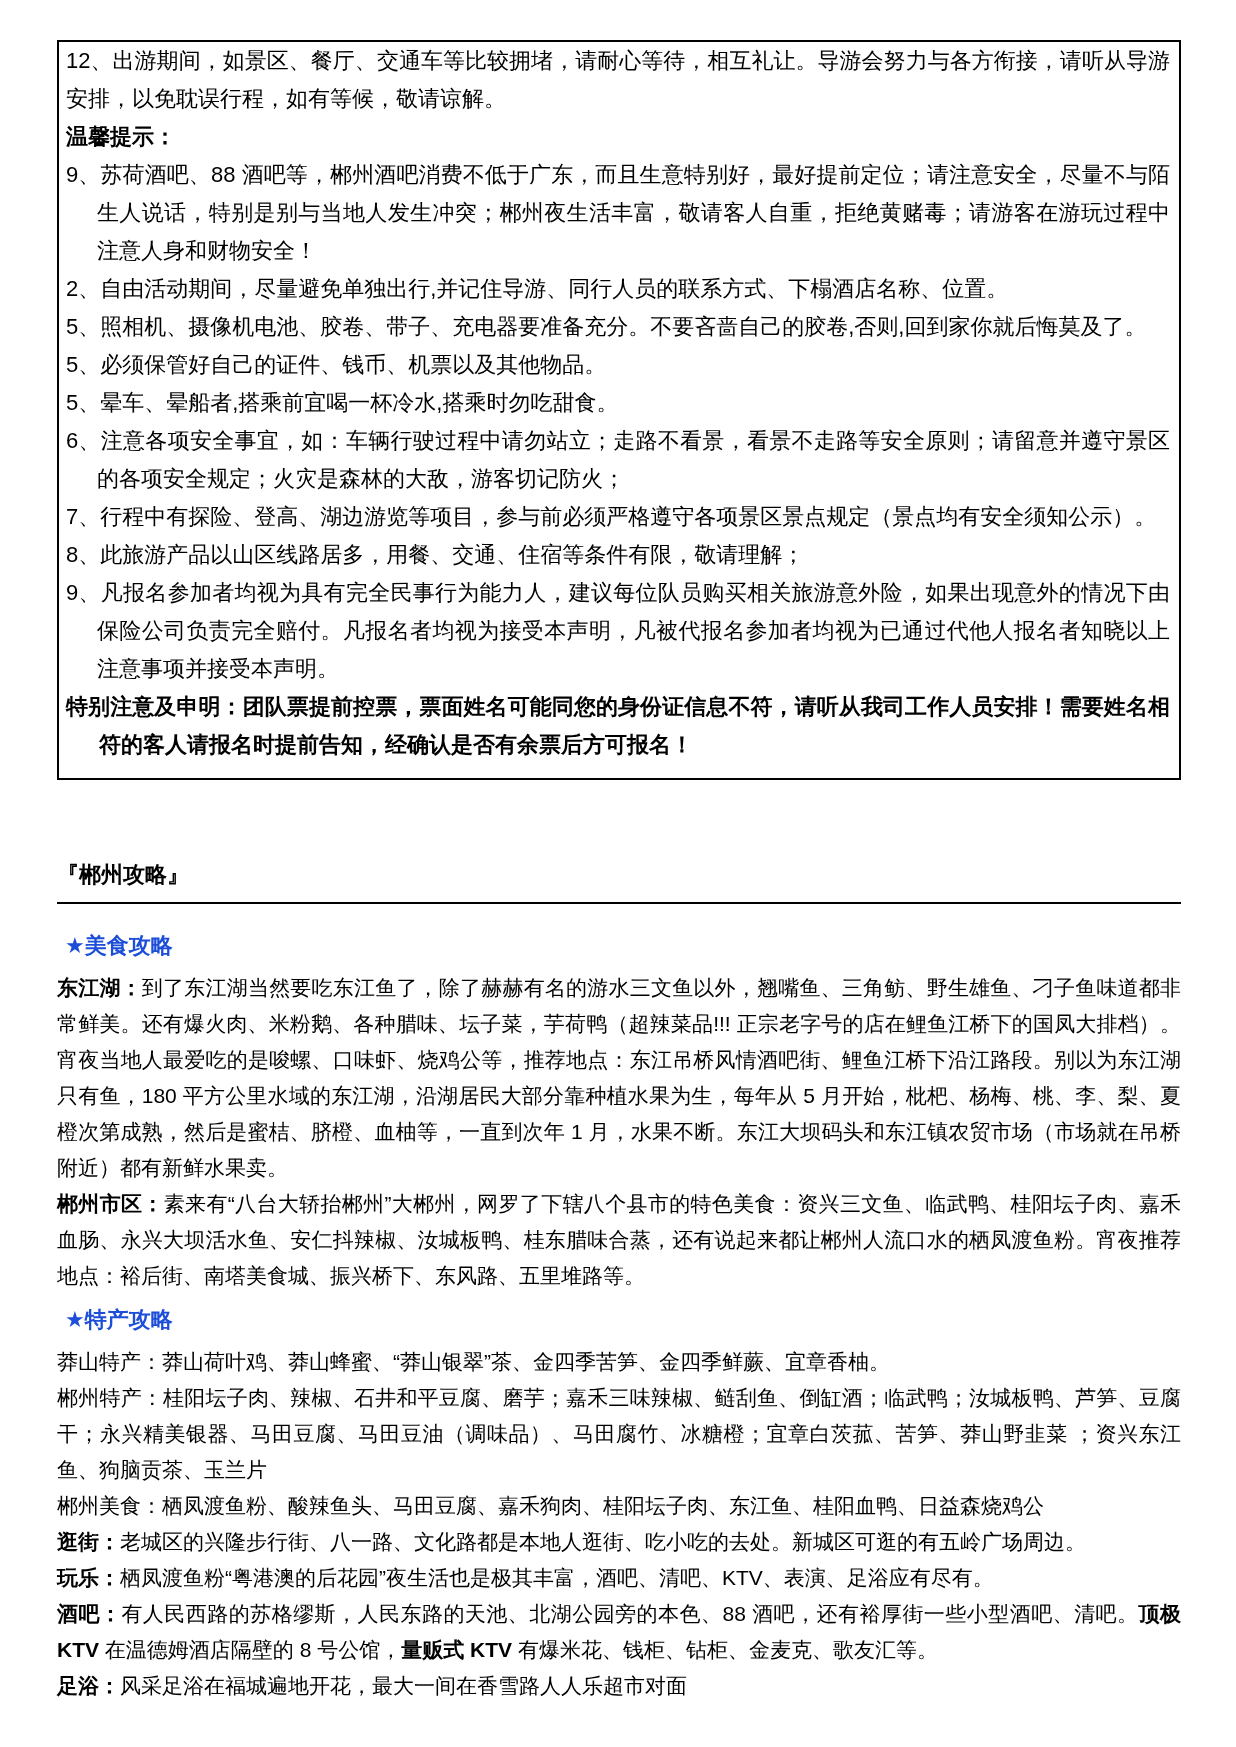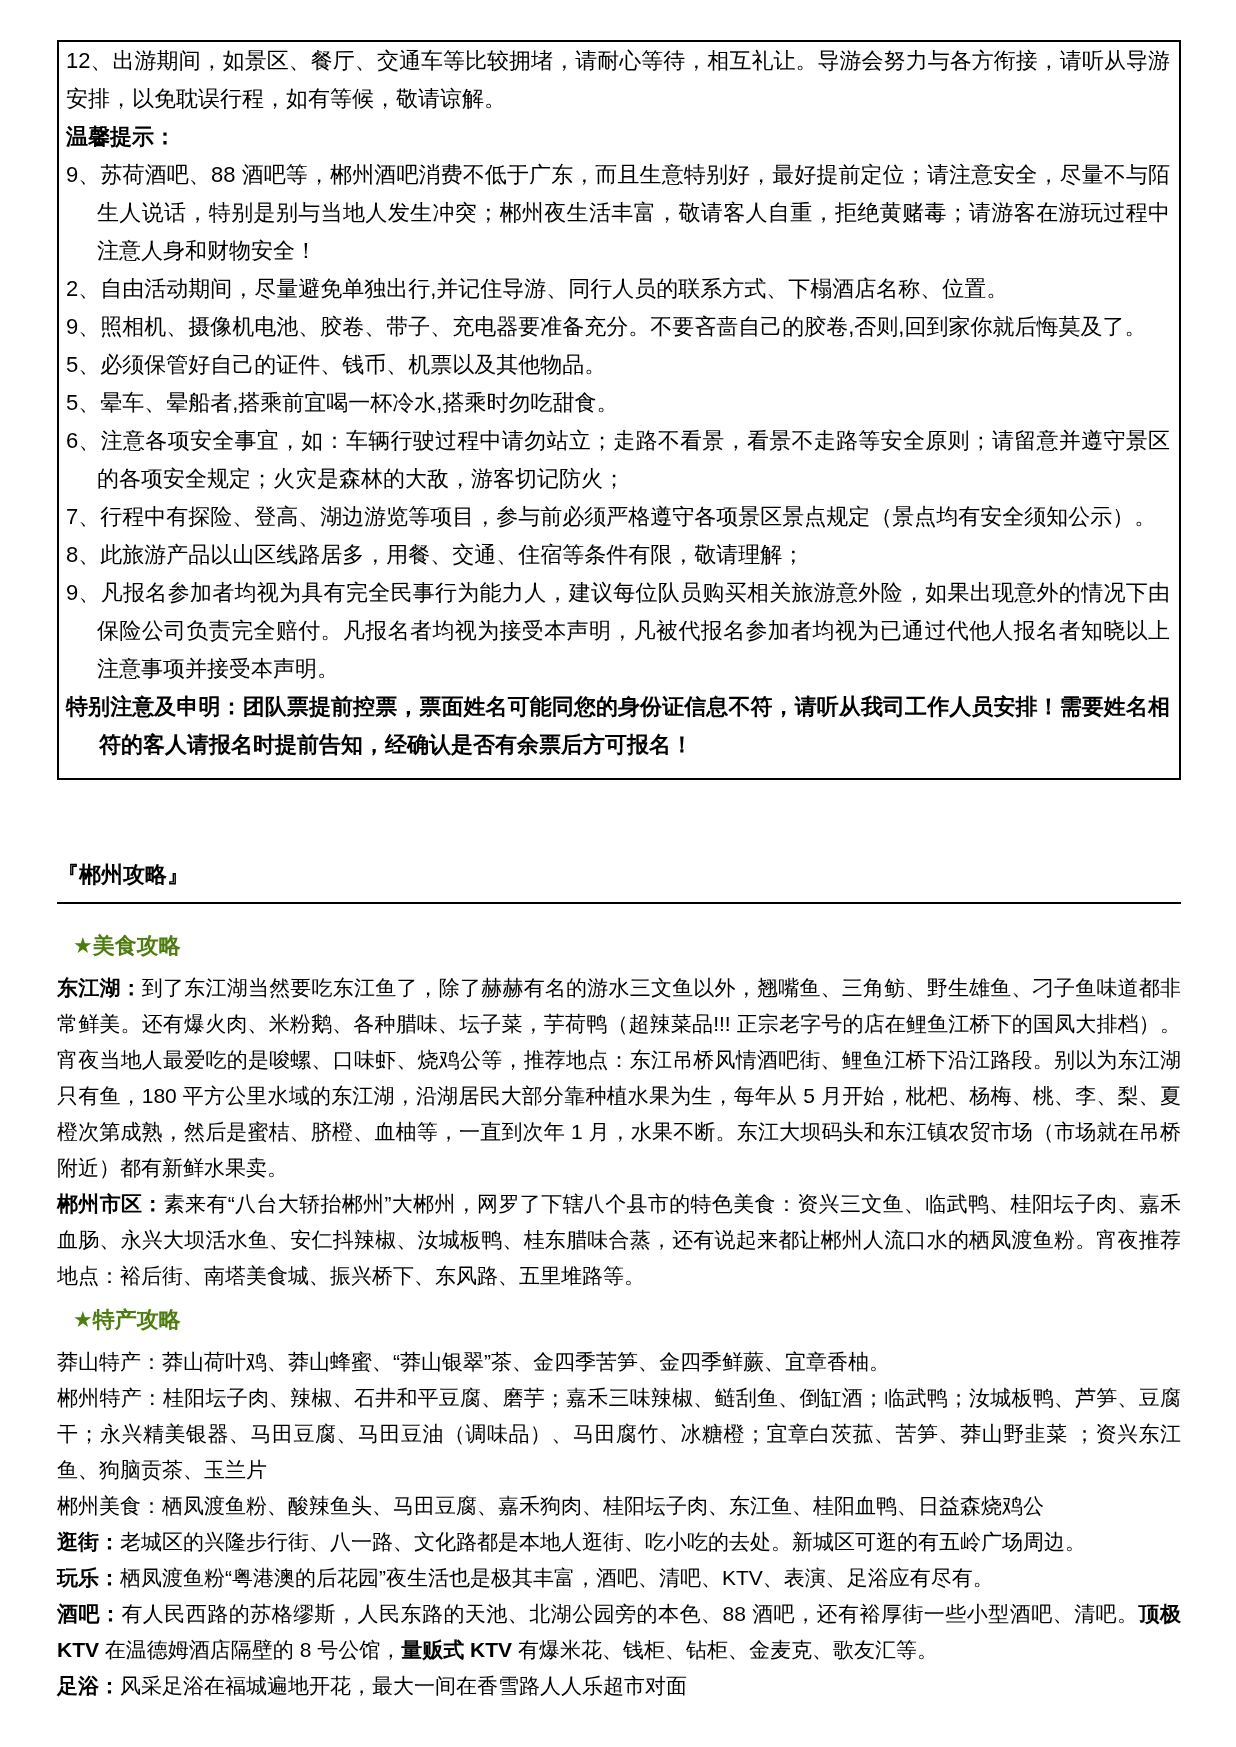--- a/index.html
+++ b/index.html
@@ -26,45 +26,45 @@
 
   
   .guide { margin-top: 80px; }
   .guide-title-wrap {
     border-bottom: 2px solid #000000;
     padding-bottom: 12px;
     margin-bottom: 24px;
   }
   .guide-title { font-weight: bold; font-size: 22px; }
   .red-heading {
-    color: #4d7c0f;
+    color: #1d4ed8;
     font-weight: bold;
     font-size: 22px;
     line-height: 36px;
-    margin: 8px 0 6px 16px;
+    margin: 8px 0 6px 8px;
   }
   .para {
     margin: 0;
     font-size: 21px;
     line-height: 36px;
     text-align: justify;
   }
   .lead { font-weight: bold; }
 </style>
 </head>
 <body>
 
 <div class="page">
 
   <div class="notice-box">
     <p>12、出游期间，如景区、餐厅、交通车等比较拥堵，请耐心等待，相互礼让。导游会努力与各方衔接，请听从导游安排，以免耽误行程，如有等候，敬请谅解。</p>
     <p class="bold">温馨提示：</p>
     <p class="hang">9、苏荷酒吧、88 酒吧等，郴州酒吧消费不低于广东，而且生意特别好，最好提前定位；请注意安全，尽量不与陌生人说话，特别是别与当地人发生冲突；郴州夜生活丰富，敬请客人自重，拒绝黄赌毒；请游客在游玩过程中注意人身和财物安全！</p>
     <p class="hang">2、自由活动期间，尽量避免单独出行,并记住导游、同行人员的联系方式、下榻酒店名称、位置。</p>
-    <p class="hang">9、照相机、摄像机电池、胶卷、带子、充电器要准备充分。不要吝啬自己的胶卷,否则,回到家你就后悔莫及了。</p>
+    <p class="hang">5、照相机、摄像机电池、胶卷、带子、充电器要准备充分。不要吝啬自己的胶卷,否则,回到家你就后悔莫及了。</p>
     <p class="hang">5、必须保管好自己的证件、钱币、机票以及其他物品。</p>
     <p class="hang">5、晕车、晕船者,搭乘前宜喝一杯冷水,搭乘时勿吃甜食。</p>
     <p class="hang">6、注意各项安全事宜，如：车辆行驶过程中请勿站立；走路不看景，看景不走路等安全原则；请留意并遵守景区的各项安全规定；火灾是森林的大敌，游客切记防火；</p>
     <p class="hang">7、行程中有探险、登高、湖边游览等项目，参与前必须严格遵守各项景区景点规定（景点均有安全须知公示）。</p>
     <p class="hang">8、此旅游产品以山区线路居多，用餐、交通、住宿等条件有限，敬请理解；</p>
     <p class="hang">9、凡报名参加者均视为具有完全民事行为能力人，建议每位队员购买相关旅游意外险，如果出现意外的情况下由保险公司负责完全赔付。凡报名者均视为接受本声明，凡被代报名参加者均视为已通过代他人报名者知晓以上注意事项并接受本声明。</p>
     <p class="bold hang-lg">特别注意及申明：团队票提前控票，票面姓名可能同您的身份证信息不符，请听从我司工作人员安排！需要姓名相符的客人请报名时提前告知，经确认是否有余票后方可报名！</p>
   </div>
 
   <div class="guide">

